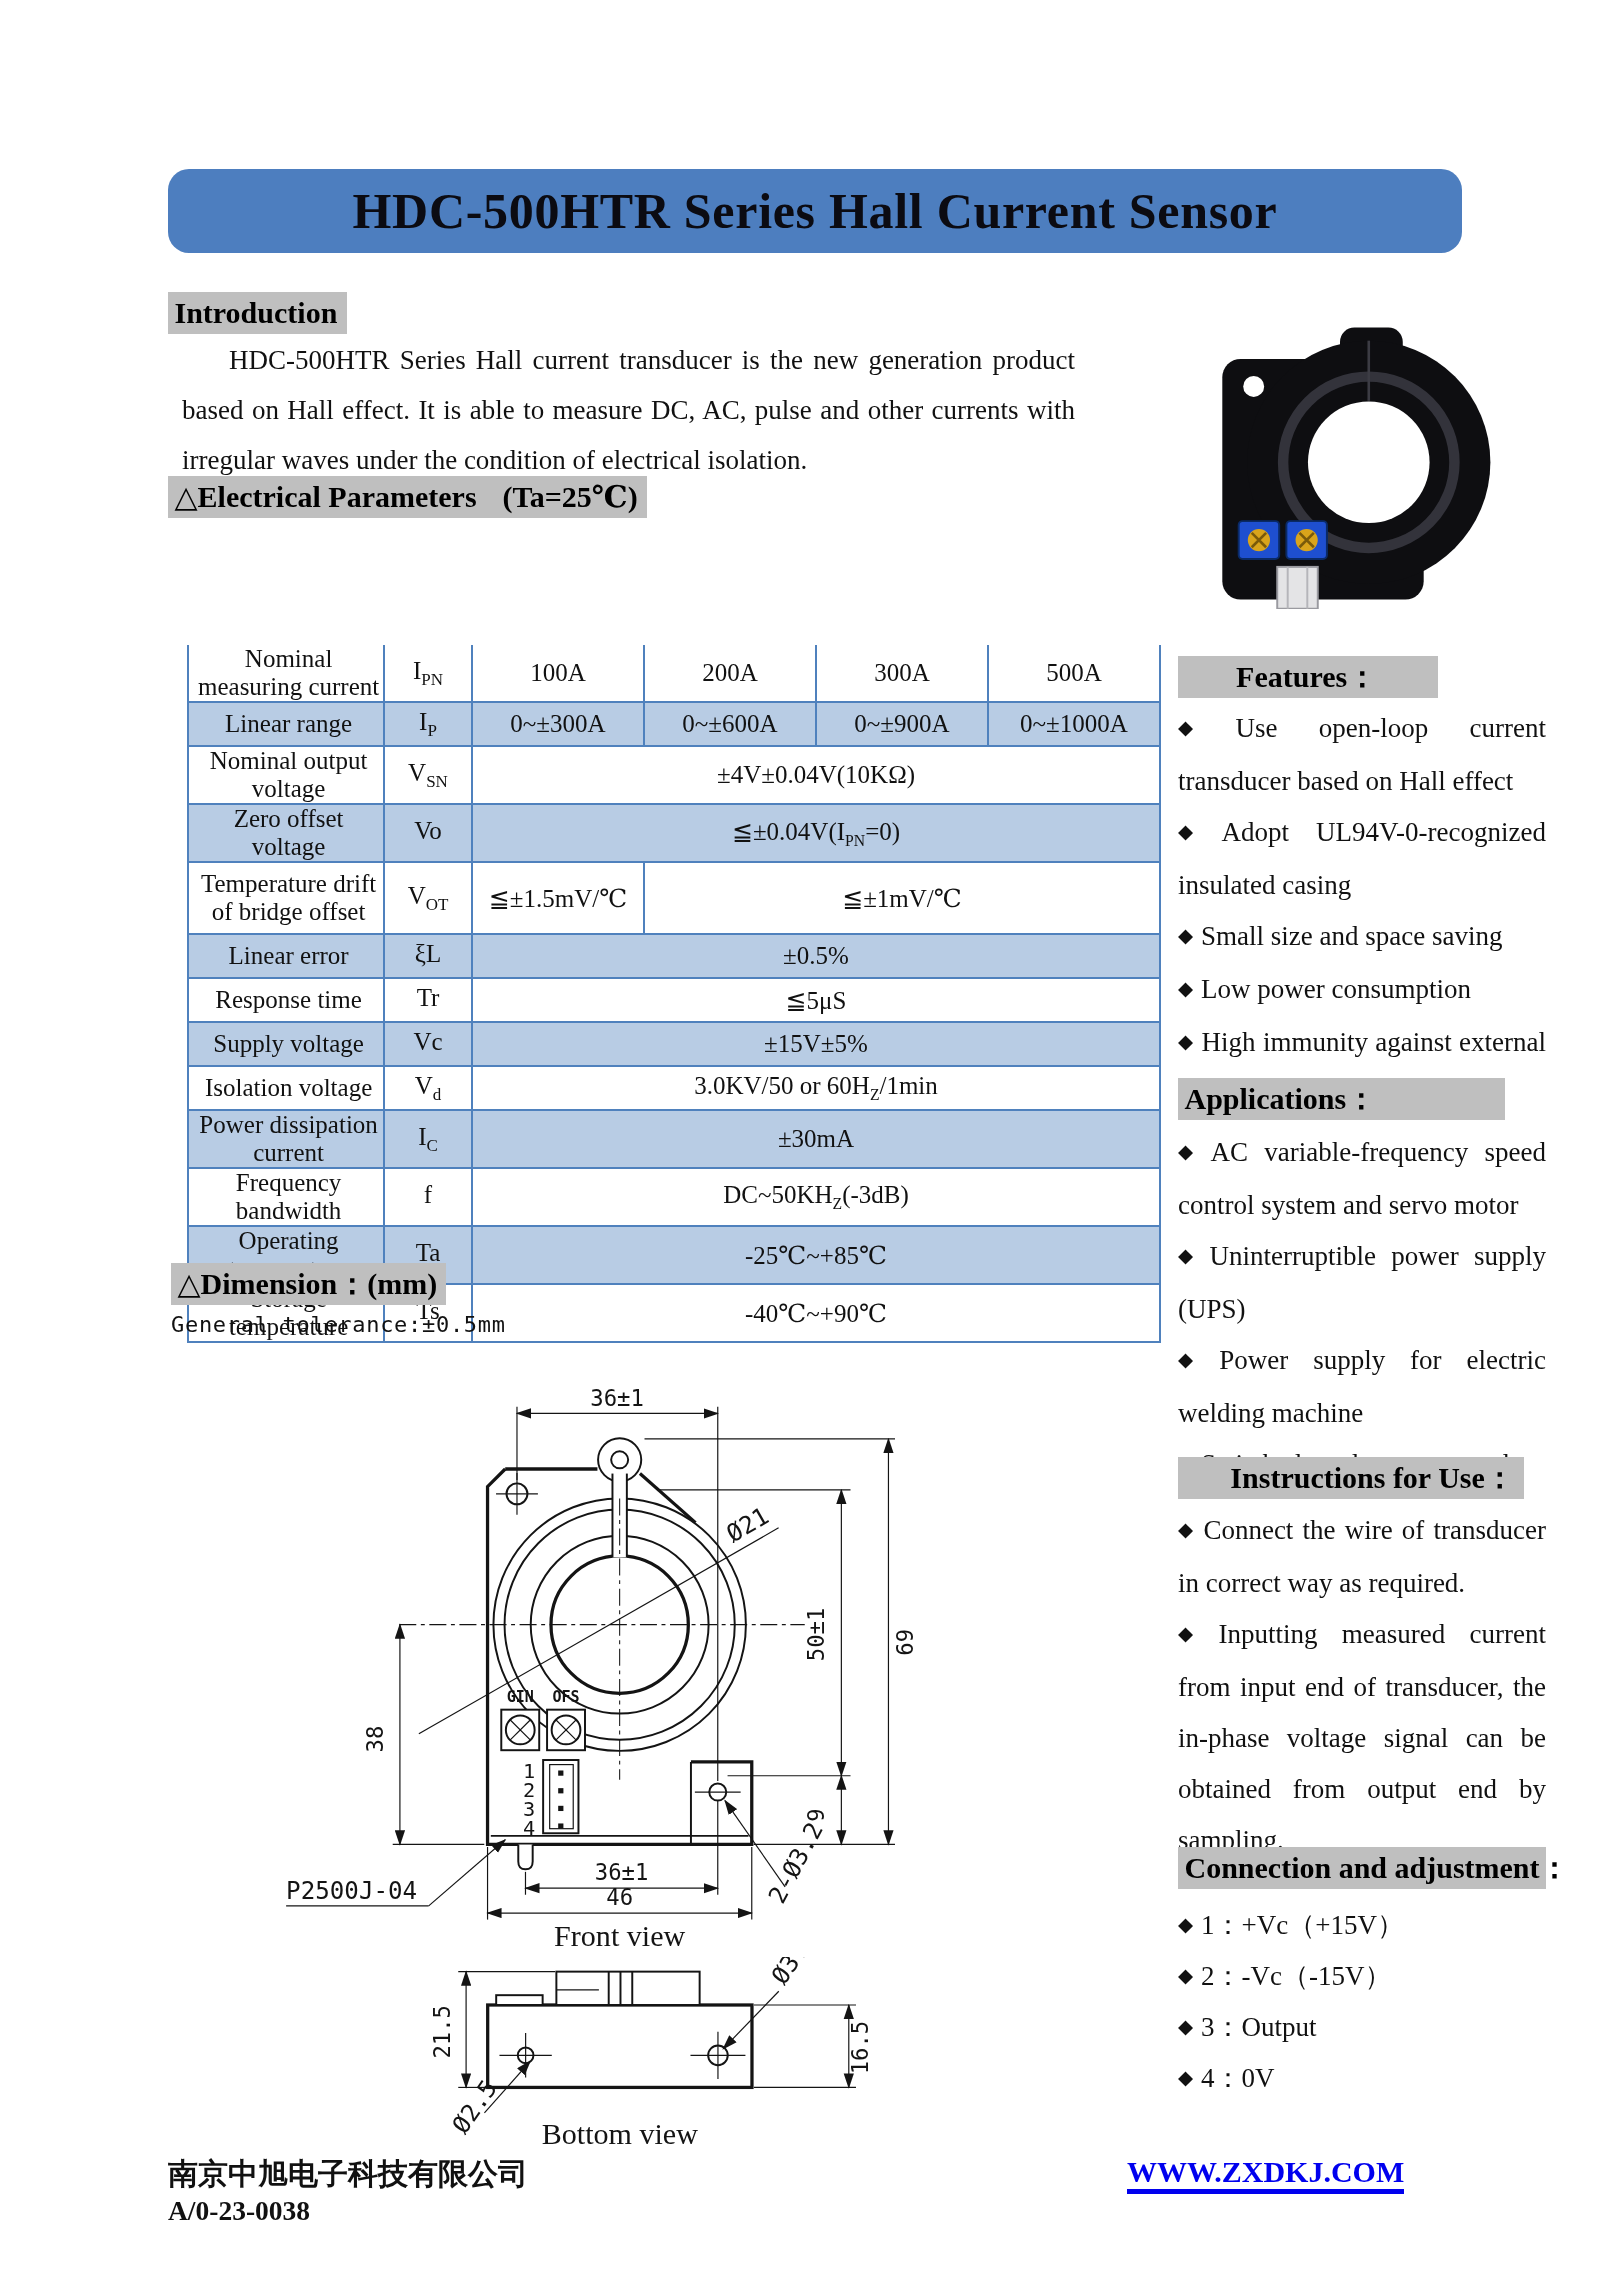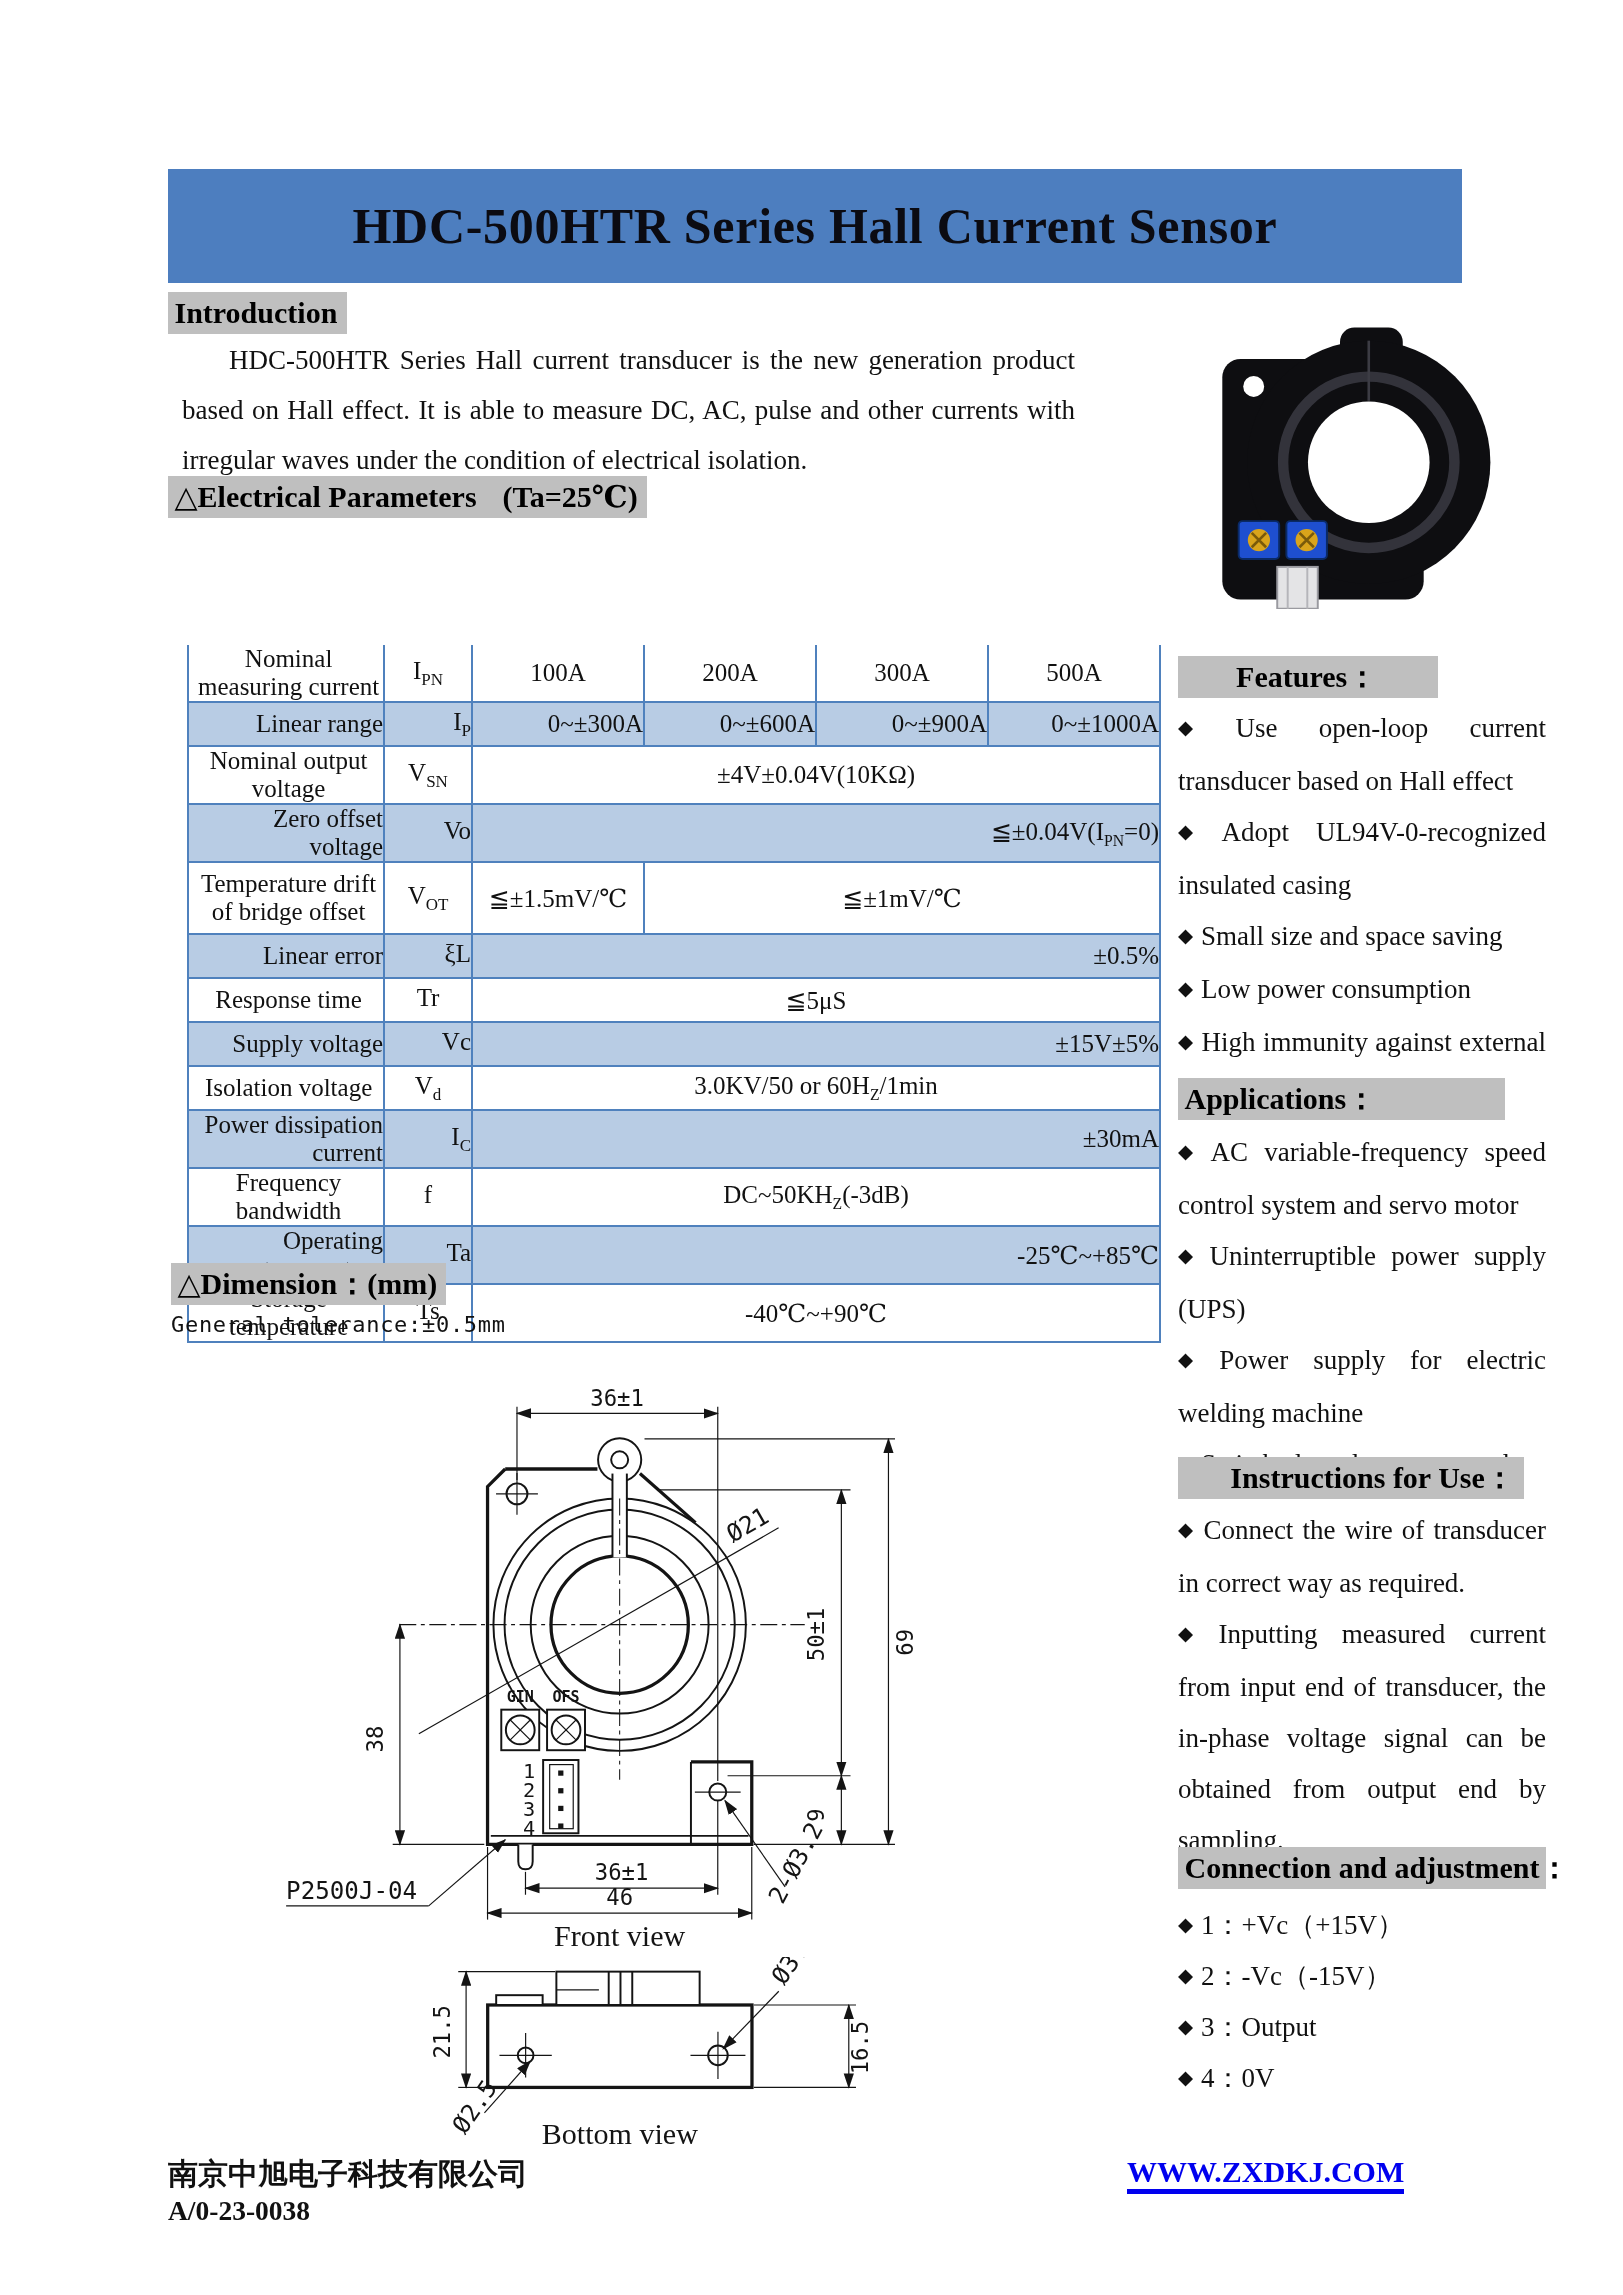--- a/index.html
+++ b/index.html
@@ -4,42 +4,42 @@
 <style>
   :root{
     --banner-blue:#4d7ebf; --table-header-blue:#4f81bd; --table-row-blue:#b8cce4;
     --heading-gray:#bfbfbf; --link-blue:#0000ee; --table-border-blue:#4f81bd;
   }
   *{box-sizing:border-box; margin:0; padding:0;}
   body{background:#888; font-family:"Liberation Serif","DejaVu Serif",serif; color:#111;}
   .page{position:relative; width:1623px; height:2295px; background:#fff; overflow:hidden;}
 
   
-  .banner{position:absolute; left:168px; top:169px; width:1294px; height:114px;
-    background:var(--banner-blue); display:flex; align-items:center; justify-content:center;}
+  .banner{position:absolute; left:168px; top:169px; width:1294px; height:84px;
+    background:var(--banner-blue); display:flex; align-items:center; justify-content:center;border-radius:21px;}
   .banner h1{font-size:50px; font-weight:bold; color:#0b0b12; letter-spacing:0.7px;}
 
   
   .glabel{position:absolute; background:var(--heading-gray); font-weight:bold; color:#000;
     padding:3.9px 9.2px 5.2px 6.5px; font-size:30px; line-height:1.1; white-space:nowrap;}
 
   .intro-body{position:absolute; left:182px; top:335px; width:893px; font-size:27px;
     line-height:50px; text-align:justify; text-indent:47px;}
 
   
   .table-wrap{position:absolute; left:167px; top:520px; width:973px;padding-left:20px;}
   table.spec{border-collapse:collapse; width:100%; table-layout:fixed;}
   table.spec td{border:2.6px solid var(--table-border-blue); font-size:25px; text-align:center; vertical-align:middle; background:#fff;}
   table.spec tr.hdr td{border-color:#fff;}
   td.dark{background:var(--table-header-blue); color:#fff;}
   td.model{background:var(--table-header-blue); color:#fff; font-size:25.5px;
     border-left-color:var(--table-header-blue); border-right-color:var(--table-header-blue);
     border-top-color:#fff; border-bottom-color:#fff;}
   td.lite{background:var(--table-row-blue); color:#fff; font-size:26px;}
-  tr.rowb td{background:var(--table-row-blue);text-align:right;}
+  tr.rowb td{background:var(--table-row-blue);}
   td.p{text-align:left; padding-left:5.2px; font-size:24px;}
   td.s{font-size:29px;}
   td.s sub{font-size:17px;}
   td.v sub{font-size:15.7px;}
   tr.h1{height:42px;} tr.h2{height:81px;} tr.r{height:44px;} tr.rtall{height:72px;}
 
   .tolerance{position:absolute; left:171px; top:1312px; font-family:"DejaVu Sans Mono",monospace;
     font-size:22px; letter-spacing:0.7px;}
 
   

